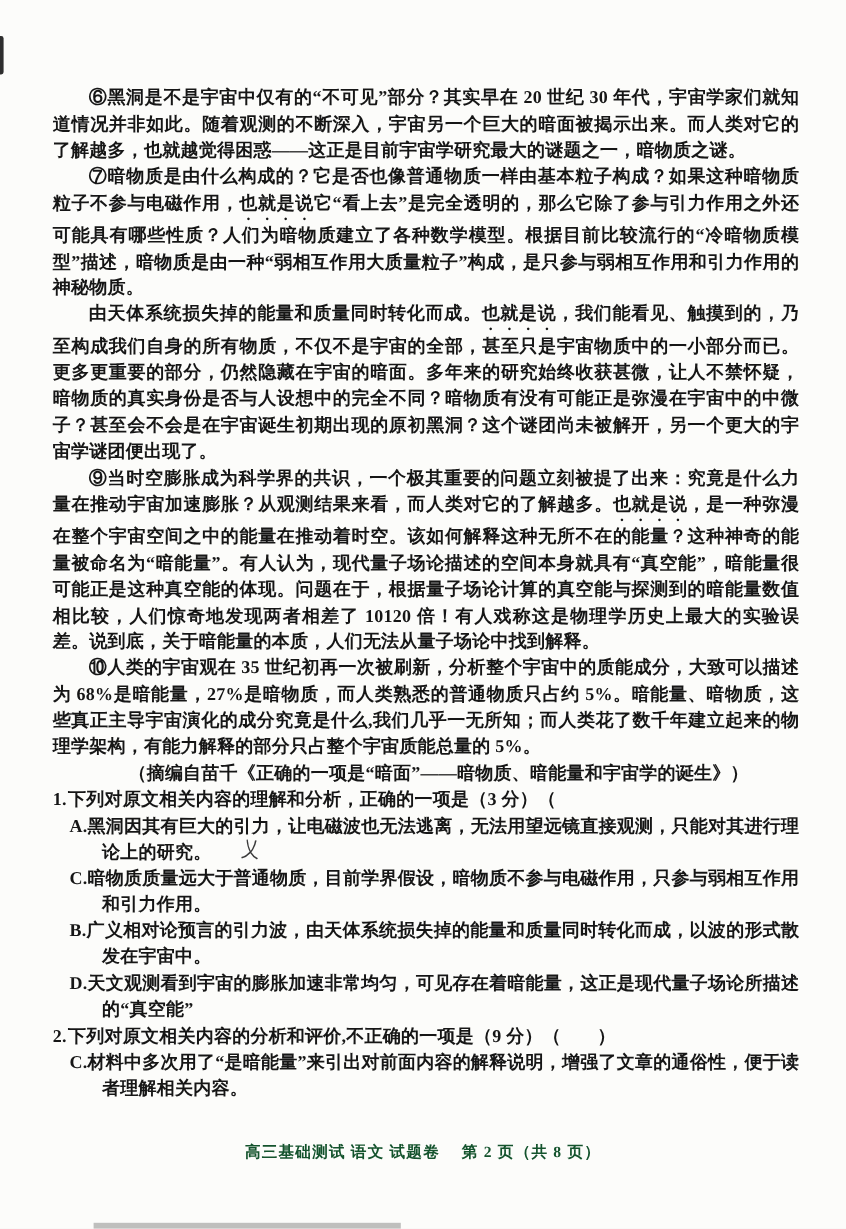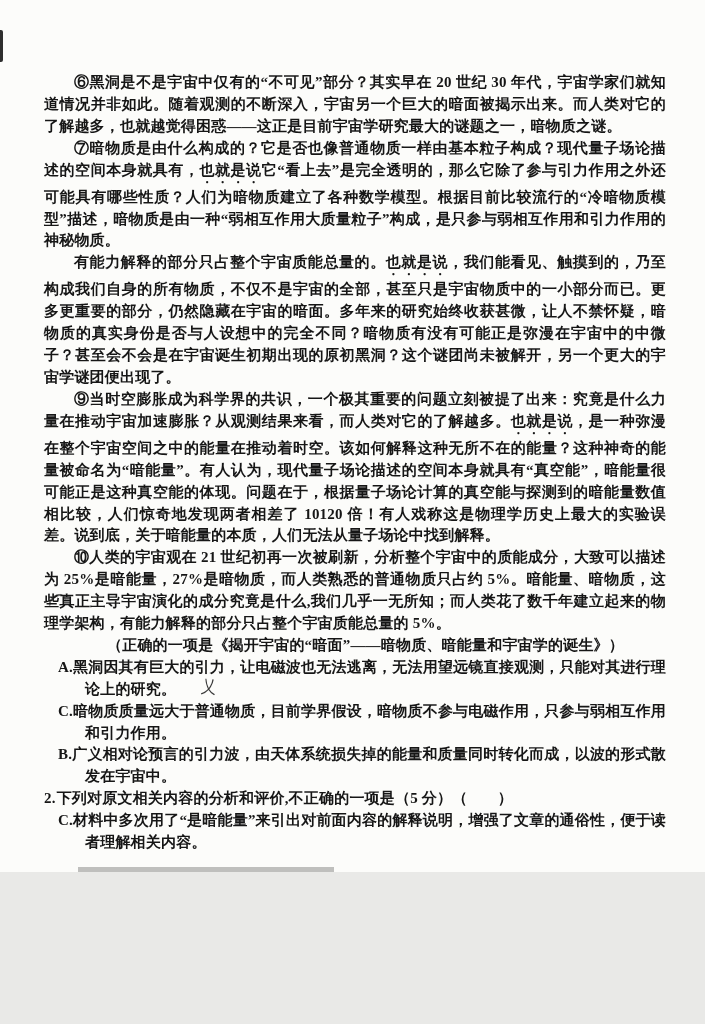--- a/index.html
+++ b/index.html
@@ -3,21 +3,21 @@
 <meta charset="utf-8">
 <style>
   html, body { margin: 0; padding: 0; }
   body {
     width: 705px; height: 1024px;
     background: #e9e9e7;
     font-family: "Liberation Serif", "DejaVu Serif", serif;
   }
   .page {
     position: relative;
-    width: 705px; height: 872px;
+    width: 705px; height: 1024px;
     background: #fcfcfa;
     overflow: hidden;
     color: #161616;
   }
   
   .edge-sliver {
     position: absolute; left: 0; top: 30px;
     width: 3px; height: 32px;
     background: #2e2e2e; border-radius: 0 2px 2px 0;
   }
@@ -86,39 +86,41 @@
 
 <div class="page">
 
   <div class="edge-sliver"></div>
   <div class="pencil-stroke"></div>
   <div class="bottom-band"></div>
 
   <div class="content">
 
     <p class="para"><span>⑥黑洞是不是宇宙中仅有的“不可见”部分？其实早在 20 世纪 30 年代，宇宙学家们就知道情况并非如此。随着观测的不断深入，宇宙另一个巨大的暗面被揭示出来。而人类对它的了解越多，也就越觉得困惑——这正是目前宇宙学研究最大的谜题之一，暗物质之谜。</span></p>
-    <p class="para"><span>⑦暗物质是由什么构成的？它是否也像普通物质一样由基本粒子构成？现代量子场论描述的空间本身就具有，</span><span class="em">也就是说</span><span>它“看上去”是完全透明的，那么它除了参与引力作用之外还可能具有哪些性质？人们为暗物质建立了各种数学模型。根据目前比较流行的“冷暗物质模型”描述，暗物质是由一种“弱相互作用大质量粒子”构成，是只参与弱相互作用和引力作用的神秘物质。</span></p>
-    <p class="para"><span>有能力解释的部分只占整个宇宙质能总量的。</span><span class="em">也就是说</span><span>，我们能看见、触摸到的，乃至构成我们自身的所有物质，不仅不是宇宙的全部，甚至只是宇宙物质中的一小部分而已。更多更重要的部分，仍然隐藏在宇宙的暗面。多年来的研究始终收获甚微，让人不禁怀疑，暗物质的真实身份是否与人设想中的完全不同？暗物质有没有可能正是弥漫在宇宙中的中微子？甚至会不会是在宇宙诞生初期出现的原初黑洞？这个谜团尚未被解开，另一个更大的宇宙学谜团便出现了。</span></p>
+    <p class="para"><span>⑦暗物质是由什么构成的？它是否也像普通物质一样由基本粒子构成？如果这种暗物质粒子不参与电磁作用，</span><span class="em">也就是说</span><span>它“看上去”是完全透明的，那么它除了参与引力作用之外还可能具有哪些性质？人们为暗物质建立了各种数学模型。根据目前比较流行的“冷暗物质模型”描述，暗物质是由一种“弱相互作用大质量粒子”构成，是只参与弱相互作用和引力作用的神秘物质。</span></p>
+    <p class="para"><span>由天体系统损失掉的能量和质量同时转化而成。</span><span class="em">也就是说</span><span>，我们能看见、触摸到的，乃至构成我们自身的所有物质，不仅不是宇宙的全部，甚至只是宇宙物质中的一小部分而已。更多更重要的部分，仍然隐藏在宇宙的暗面。多年来的研究始终收获甚微，让人不禁怀疑，暗物质的真实身份是否与人设想中的完全不同？暗物质有没有可能正是弥漫在宇宙中的中微子？甚至会不会是在宇宙诞生初期出现的原初黑洞？这个谜团尚未被解开，另一个更大的宇宙学谜团便出现了。</span></p>
     <p class="para"><span>⑨当时空膨胀成为科学界的共识，一个极其重要的问题立刻被提了出来：究竟是什么力量在推动宇宙加速膨胀？从观测结果来看，而人类对它的了解越多。</span><span class="em">也就是说</span><span>，是一种弥漫在整个宇宙空间之中的能量在推动着时空。该如何解释这种无所不在的能量？这种神奇的能量被命名为“暗能量”。有人认为，现代量子场论描述的空间本身就具有“真空能”，暗能量很可能正是这种真空能的体现。问题在于，根据量子场论计算的真空能与探测到的暗能量数值相比较，人们惊奇地发现两者相差了 10120 倍！有人戏称这是物理学历史上最大的实验误差。说到底，关于暗能量的本质，人们无法从量子场论中找到解释。</span></p>
-    <p class="para"><span>⑩人类的宇宙观在 21 世纪初再一次被刷新，分析整个宇宙中的质能成分，大致可以描述为 25%是暗能量，27%是暗物质，而人类熟悉的普通物质只占约 5%。暗能量、暗物质，这些真正主导宇宙演化的成分究竟是什么,我们几乎一无所知；而人类花了数千年建立起来的物理学架构，有能力解释的部分只占整个宇宙质能总量的 5%。</span></p>
+    <p class="para"><span>⑩人类的宇宙观在 35 世纪初再一次被刷新，分析整个宇宙中的质能成分，大致可以描述为 68%是暗能量，27%是暗物质，而人类熟悉的普通物质只占约 5%。暗能量、暗物质，这些真正主导宇宙演化的成分究竟是什么,我们几乎一无所知；而人类花了数千年建立起来的物理学架构，有能力解释的部分只占整个宇宙质能总量的 5%。</span></p>
 
-    <p class="citation">（正确的一项是《揭开宇宙的“暗面”——暗物质、暗能量和宇宙学的诞生》）</p>
+    <p class="citation">（摘编自苗千《正确的一项是“暗面”——暗物质、暗能量和宇宙学的诞生》）</p>
 
     <div class="question">
+      <p class="q-stem"><span class="q-num">1.</span><span>下列对原文相关内容的理解和分析，正确的一项是（3 分）（</span></p>
 
       <p class="option"><span>A.</span><span>黑洞因其有巨大的引力，让电磁波也无法逃离，无法用望远镜直接观测，只能对其进行理论上的研究。</span><span class="hand-cross">乂</span></p>
 
       <p class="option"><span>C.</span><span>暗物质质量远大于普通物质，目前学界假设，暗物质不参与电磁作用，只参与弱相互作用和引力作用。</span></p>
 
       <p class="option"><span>B.</span><span>广义相对论预言的引力波，由天体系统损失掉的能量和质量同时转化而成，以波的形式散发在宇宙中。</span></p>
 
+      <p class="option"><span>D.</span><span>天文观测看到宇宙的膨胀加速非常均匀，可见存在着暗能量，这正是现代量子场论所描述的“真空能”</span></p>
     </div>
 
     <div class="question">
-      <p class="q-stem"><span class="q-num">2.</span><span>下列对原文相关内容的分析和评价,不正确的一项是（5 分）（　　）</span></p>
+      <p class="q-stem"><span class="q-num">2.</span><span>下列对原文相关内容的分析和评价,不正确的一项是（9 分）（　　）</span></p>
 
 
 
       <p class="option"><span>C.</span><span>材料中多次用了“是暗能量”来引出对前面内容的解释说明，增强了文章的通俗性，便于读者理解相关内容。</span></p>
     </div>
 
   </div>
 
   <div class="footer">高三基础测试  语文  试题卷　  第 2 页（共 8 页）</div>
 

